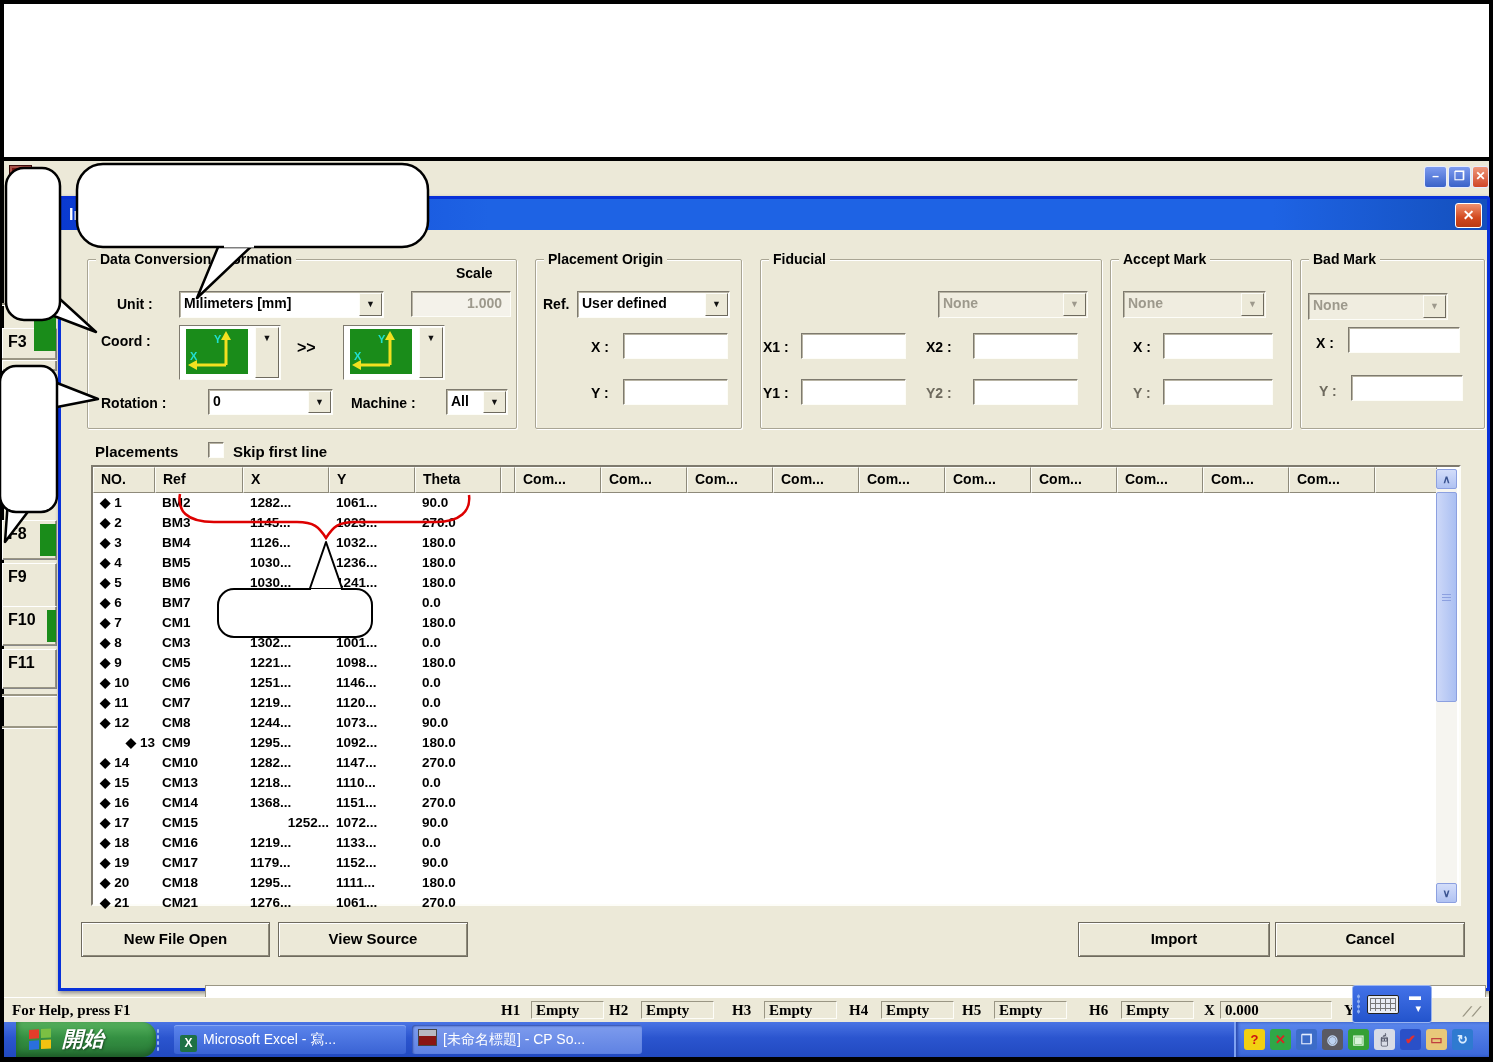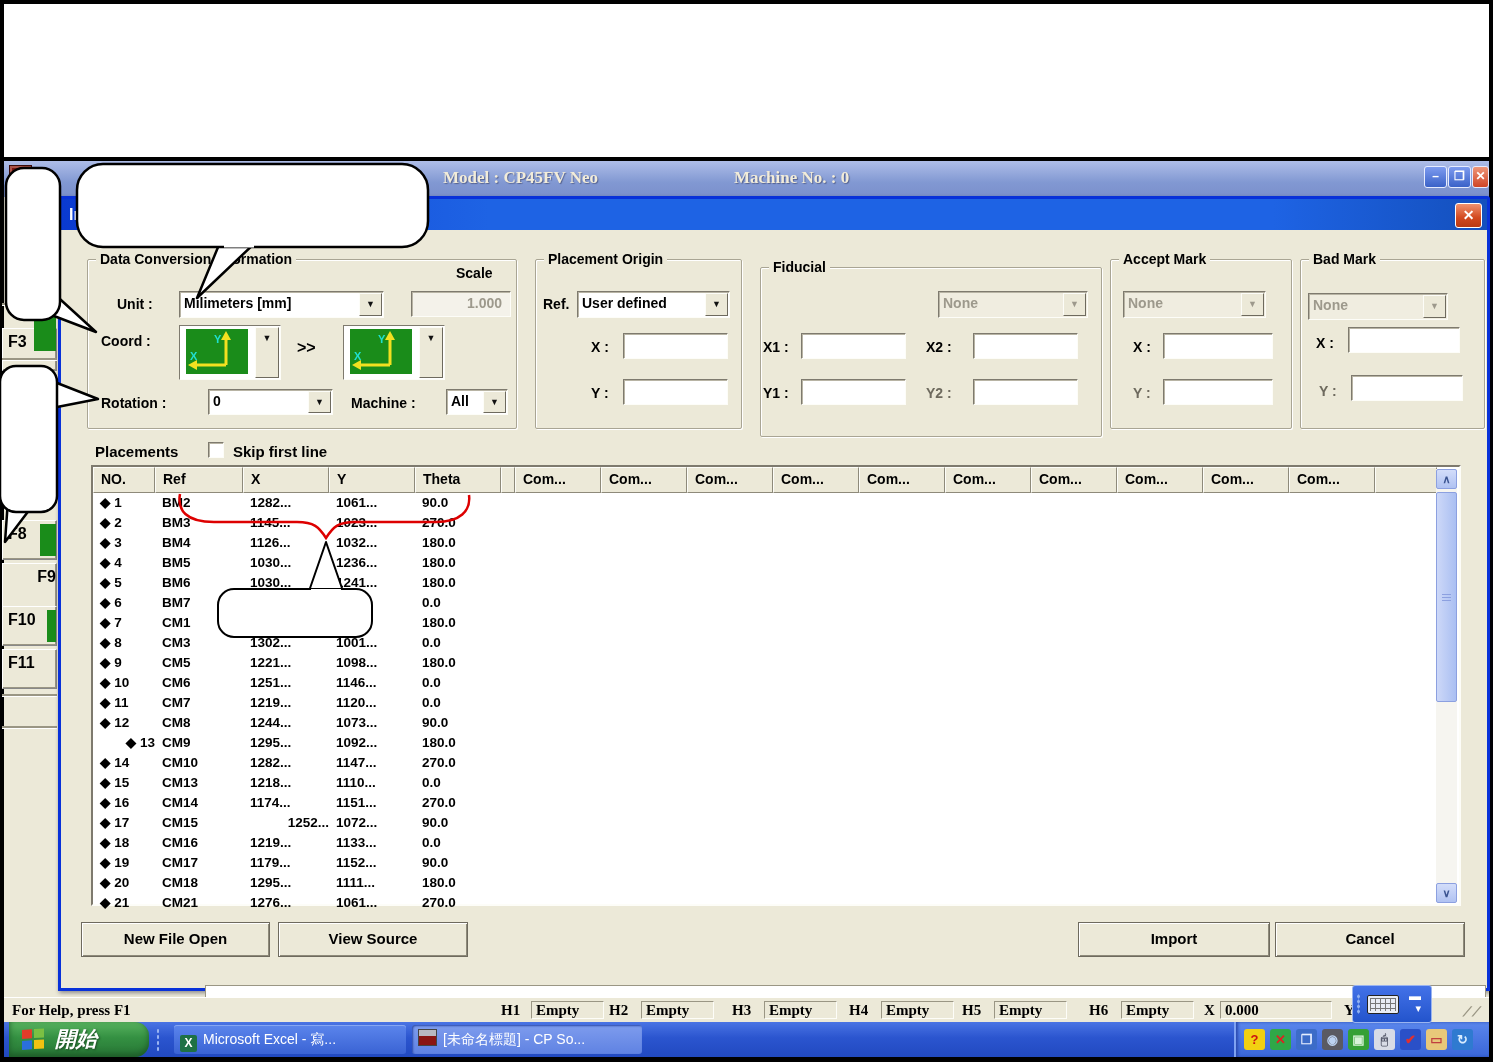--- a/index.html
+++ b/index.html
@@ -70,21 +70,21 @@
   
   .statusbar{position:absolute;left:4px;top:997px;width:1485px;height:25px;background:#ECE9D8;
              border-top:1px solid #fff;font-family:"Liberation Serif",serif;font-weight:bold;font-size:15px;}
   .spanel{position:absolute;top:3px;height:18px;background:#ECE9D8;border:1px solid;
           border-color:#9a9684 #fdfdf8 #fdfdf8 #9a9684;font-family:"Liberation Serif",serif;
           font-weight:bold;font-size:15px;padding:0 4px;box-sizing:border-box;line-height:16px;}
   .slabel{position:absolute;top:4px;font-family:"Liberation Serif",serif;font-weight:bold;font-size:15px;}
   
   .taskbar{position:absolute;left:4px;top:1022px;width:1485px;height:35px;
            background:linear-gradient(#4a74e4,#2b55cf 45%,#2149c0);}
-  .startbtn{position:absolute;left:5px;top:0;width:140px;height:35px;border-radius:0 14px 14px 0;
+  .startbtn{position:absolute;left:12px;top:0;width:140px;height:35px;border-radius:0 14px 14px 0;
             background:linear-gradient(#58b35f,#349042 45%,#277635);box-shadow:inset 0 -3px 6px #1d5a28;
             color:#fff;font-style:italic;font-weight:bold;font-size:21px;line-height:34px;
             text-shadow:1px 1px 2px #1c4a24;}
   .task{position:absolute;top:3px;height:29px;border-radius:3px;color:#fff;font-size:14px;
         line-height:29px;padding-left:6px;box-sizing:border-box;white-space:nowrap;overflow:hidden;}
   .task1{background:linear-gradient(#5b85ec,#3a63d4);box-shadow:inset 0 1px 0 #85a6f2;}
   .task2{background:linear-gradient(#7e9cee,#5f82e2);box-shadow:inset 1px 1px 2px #2a4aa8;}
   .tray{position:absolute;right:0;top:0;width:253px;height:35px;background:linear-gradient(#5a86ec,#3a66d8);
         border-left:2px solid #7fa2f2;box-shadow:inset 2px 0 3px #2a4ab0;}
   .ticon{position:absolute;top:7px;width:21px;height:21px;border-radius:3px;text-align:center;
@@ -104,36 +104,31 @@
 <div id="canvas">
 
   <div class="blackline" style="left:0;top:0;width:1493px;height:4px;"></div>
   <div class="blackline" style="left:0;top:0;width:4px;height:1062px;"></div>
   <div class="blackline" style="left:1489px;top:0;width:4px;height:1062px;"></div>
   <div class="blackline" style="left:0;top:1057px;width:1493px;height:5px;"></div>
   <div class="blackline" style="left:0;top:157px;width:1493px;height:4px;"></div>
 
   <div class="app-bg"></div>
 
-  <div class="titlebar">
-    <span class="titletext" style="position:absolute;left:439px;top:7px;">Model : CP45FV Neo</span>
-    <span class="titletext" style="position:absolute;left:730px;top:7px;">Machine No. : 0</span>
-    <span style="position:absolute;left:182px;top:4px;font-size:19px;font-weight:bold;color:#2e2416;">命</span>
-  </div>
   <div class="winicon"></div>
   <div class="wbtn blue" style="left:1424px;">–</div>
   <div class="wbtn blue" style="left:1448px;">❐</div>
   <div class="wbtn red" style="left:1472px;width:15px;">✕</div>
 
   <div id="fkeys">
       <div class="fkey" style="top: 328px; height: 43px;">F3</div>
       <div style="position: absolute; background: rgb(26, 140, 26); left: 34px; top: 316px; width: 22px; height: 35px;"></div>
       <div class="fkey" style="top: 520px; height: 40px;">F8</div>
       <div style="position: absolute; background: rgb(26, 140, 26); left: 40px; top: 524px; width: 16px; height: 32px;"></div>
-      <div class="fkey" style="top: 563px; height: 52px; text-align: right;">F9</div>
+      <div class="fkey" style="top: 563px; height: 52px;">F9</div>
       <div class="fkey" style="top: 606px; height: 40px;">F10</div>
       <div style="position: absolute; background: rgb(26, 140, 26); left: 47px; top: 610px; width: 9px; height: 32px;"></div>
       <div class="fkey" style="top: 649px; height: 40px;">F11</div>
     </div>
   <div class="etch" style="left:2px;top:303px;width:55px;"></div>
   <div class="etch" style="left:2px;top:358px;width:55px;"></div>
   <div class="etch" style="left:2px;top:694px;width:55px;"></div>
   <div class="etch" style="left:2px;top:726px;width:55px;"></div>
 
   <div class="dialog">
@@ -197,21 +192,21 @@
     <span class="lbl" style="left:482px;top:97px;">Ref.</span>
     <div class="inset" style="left:516px;top:92px;width:153px;height:27px;">
       <div class="combo-text">User defined</div>
       <div class="drop-btn">▼</div>
     </div>
     <span class="lbl" style="left:530px;top:140px;">X :</span>
     <div class="inset" style="left:562px;top:134px;width:105px;height:26px;"></div>
     <span class="lbl" style="left:530px;top:186px;">Y :</span>
     <div class="inset" style="left:562px;top:180px;width:105px;height:26px;"></div>
 
-    <div class="group" style="left:699px;top:68px;width:340px;height:168px;">
+    <div class="group" style="left:699px;top:60px;width:340px;height:168px;">
       <span class="glabel">Fiducial</span>
     </div>
     <div class="inset disabled-combo" style="left:877px;top:92px;width:150px;height:27px;">
       <div class="combo-text">None</div>
       <div class="drop-btn">▼</div>
     </div>
     <span class="lbl" style="left:702px;top:140px;text-align:center;">X1 :</span>
     <div class="inset" style="left:740px;top:134px;width:105px;height:26px;"></div>
     <span class="lbl" style="left:865px;top:140px;">X2 :</span>
     <div class="inset" style="left:912px;top:134px;width:105px;height:26px;"></div>
@@ -370,21 +365,21 @@
           <div class="trow">
             <div class="tcell" style="width: 62px;">◆ 15</div>
             <div class="tcell" style="width: 88px;">CM13</div>
             <div class="tcell" style="width: 86px;">1218...</div>
             <div class="tcell" style="width: 86px;">1110...</div>
             <div class="tcell" style="width: 86px;">0.0</div>
           </div>
           <div class="trow">
             <div class="tcell" style="width: 62px;">◆ 16</div>
             <div class="tcell" style="width: 88px;">CM14</div>
-            <div class="tcell" style="width: 86px;">1174...</div>
+            <div class="tcell" style="width: 86px;">1368...</div>
             <div class="tcell" style="width: 86px;">1151...</div>
             <div class="tcell" style="width: 86px;">270.0</div>
           </div>
           <div class="trow">
             <div class="tcell" style="width: 62px;">◆ 17</div>
             <div class="tcell" style="width: 88px;">CM15</div>
             <div class="tcell" style="width: 86px; text-align: right;">1252...</div>
             <div class="tcell" style="width: 86px;">1072...</div>
             <div class="tcell" style="width: 86px;">90.0</div>
           </div>

